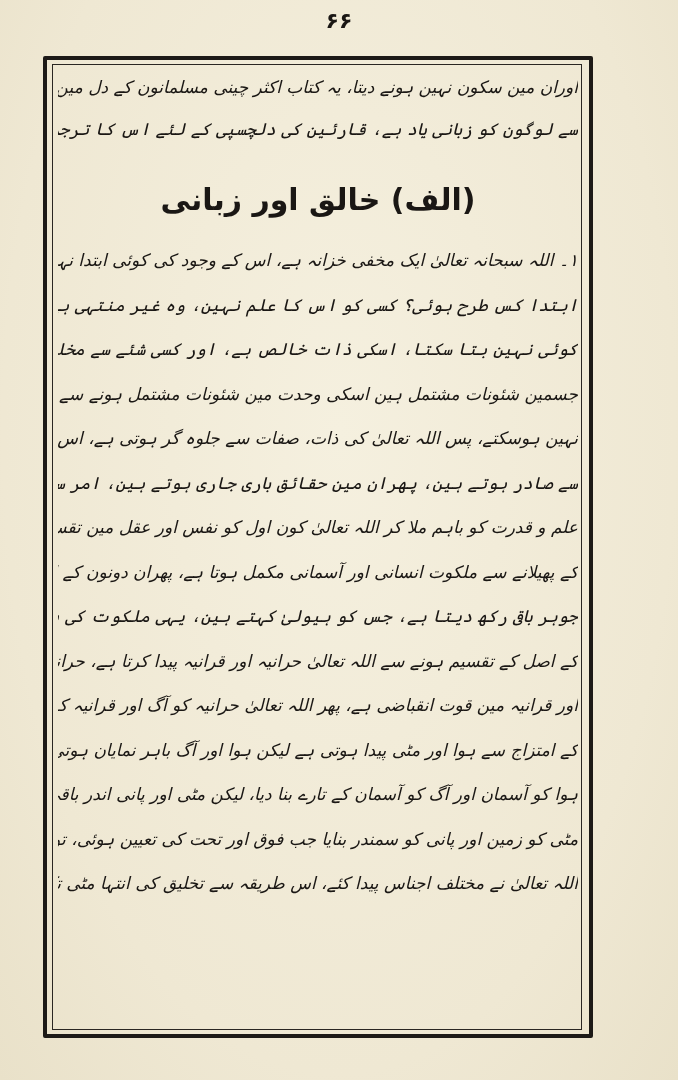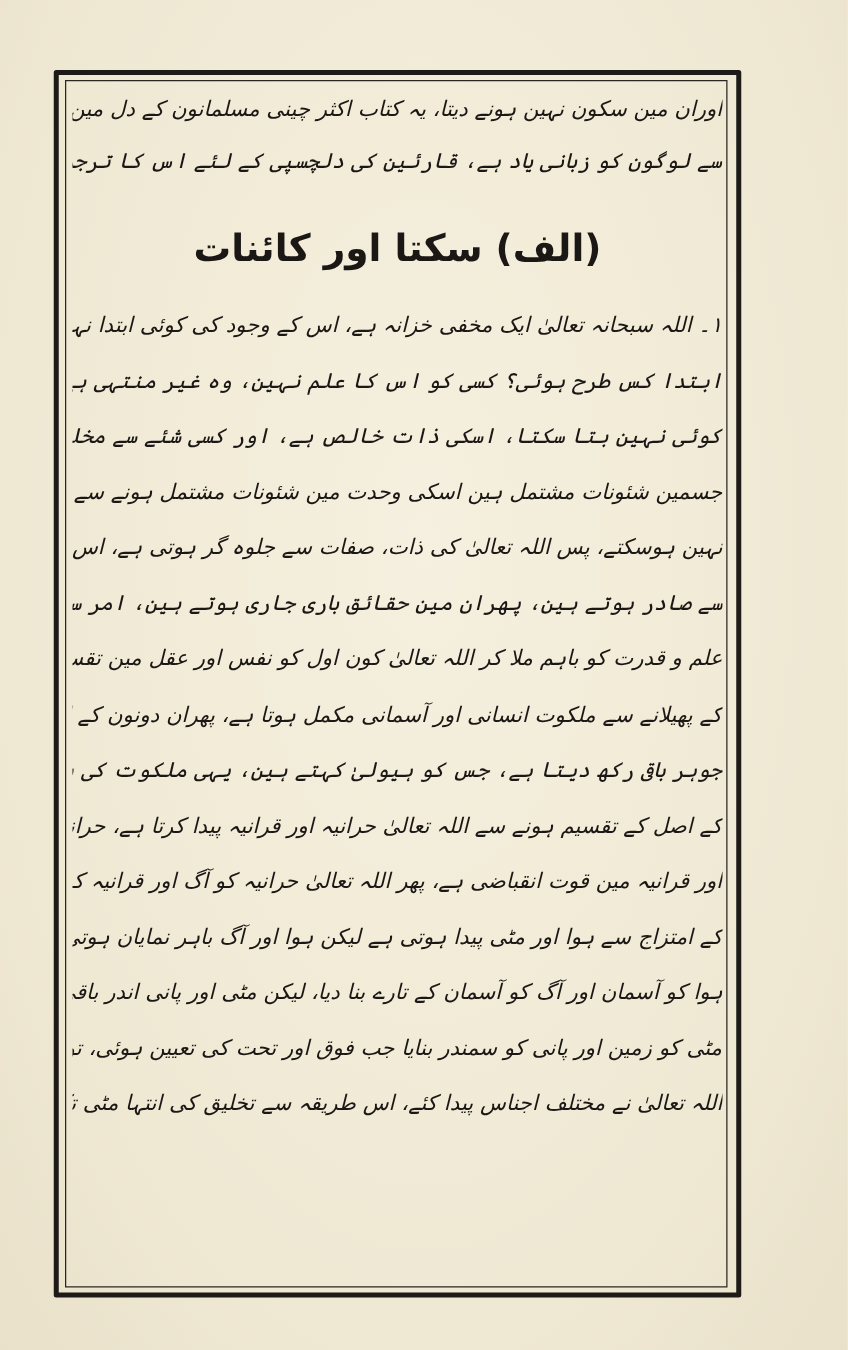--- a/index.html
+++ b/index.html
@@ -50,31 +50,32 @@
     height: 88px; line-height: 100px;
     text-align: center; font-size: 30px; font-weight: bold;
     white-space: nowrap;
   }
   .body-lines .line { height: 44.5px; line-height: 44.5px; }
 </style>
 </head>
 <body>
 
 <div class="page">
+  <div class="page-number">۶۶</div>
 
   <div class="frame-outer"></div>
   <div class="frame-inner"></div>
 
   <div class="text-block">
     <div class="intro">
       <div class="line">اوران مین سکون نہین ہونے دیتا، یہ کتاب اکثر چینی مسلمانون کے دل مین گھر کر چکی ہے، اور بہت</div>
       <div class="line">سے لوگون کو زبانی یاد ہے، قارئین کی دلچسپی کے لئے اس کا ترجمہ یہان درج کیا جاتا ہے،</div>
     </div>
 
-    <div class="heading">(الف) سکتا اور کائنات</div>
+    <div class="heading">(الف) خالق اور زبانی</div>
 
     <div class="body-lines">
       <div class="line">۱۔ اللہ سبحانہ تعالیٰ ایک مخفی خزانہ ہے، اس کے وجود کی کوئی ابتدا نہین ہے، اور اس کی</div>
       <div class="line">ابتدا کس طرح ہوئی؟ کسی کو اس کا علم نہین، وہ غیر منتہی ہے، اور اس کی انتہا کیون نہین ہے؟</div>
       <div class="line">کوئی نہین بتا سکتا، اسکی ذات خالص ہے، اور کسی شئے سے مخلوط نہین، وہ ایک وجود حقیقی اور وحدت کلی ہے،</div>
       <div class="line">جسمین شئونات مشتمل ہین اسکی وحدت مین شئونات مشتمل ہونے سے حق سبحانہ تعالیٰ کے صفات ان سے جدا</div>
       <div class="line">نہین ہوسکتے، پس اللہ تعالیٰ کی ذات، صفات سے جلوہ گر ہوتی ہے، اس کے افعال شروع</div>
       <div class="line">سے صادر ہوتے ہین، پھران مین حقائق باری جاری ہوتے ہین، امر سے کون اول پیدا ہوتا ہے،</div>
       <div class="line">علم و قدرت کو باہم ملا کر اللہ تعالیٰ کون اول کو نفس اور عقل مین تقسیم کرتا ہے، نفس و قدرت</div>
       <div class="line">کے پھیلانے سے ملکوت انسانی اور آسمانی مکمل ہوتا ہے، پھران دونون کے اندر ایک لطیف</div>

